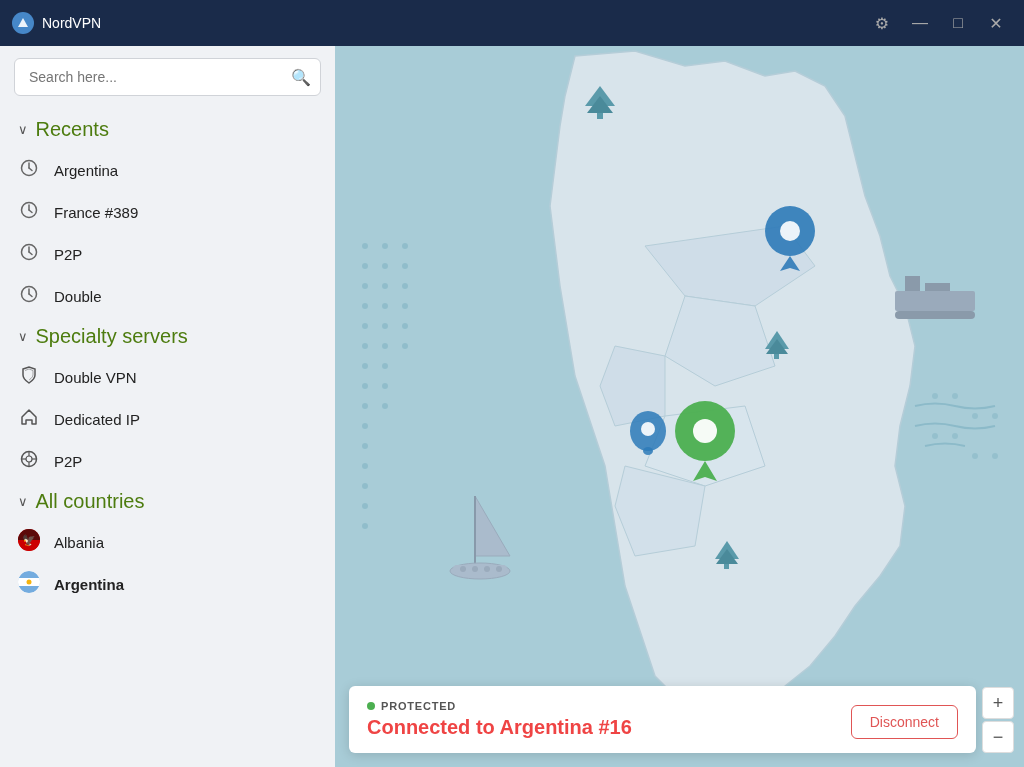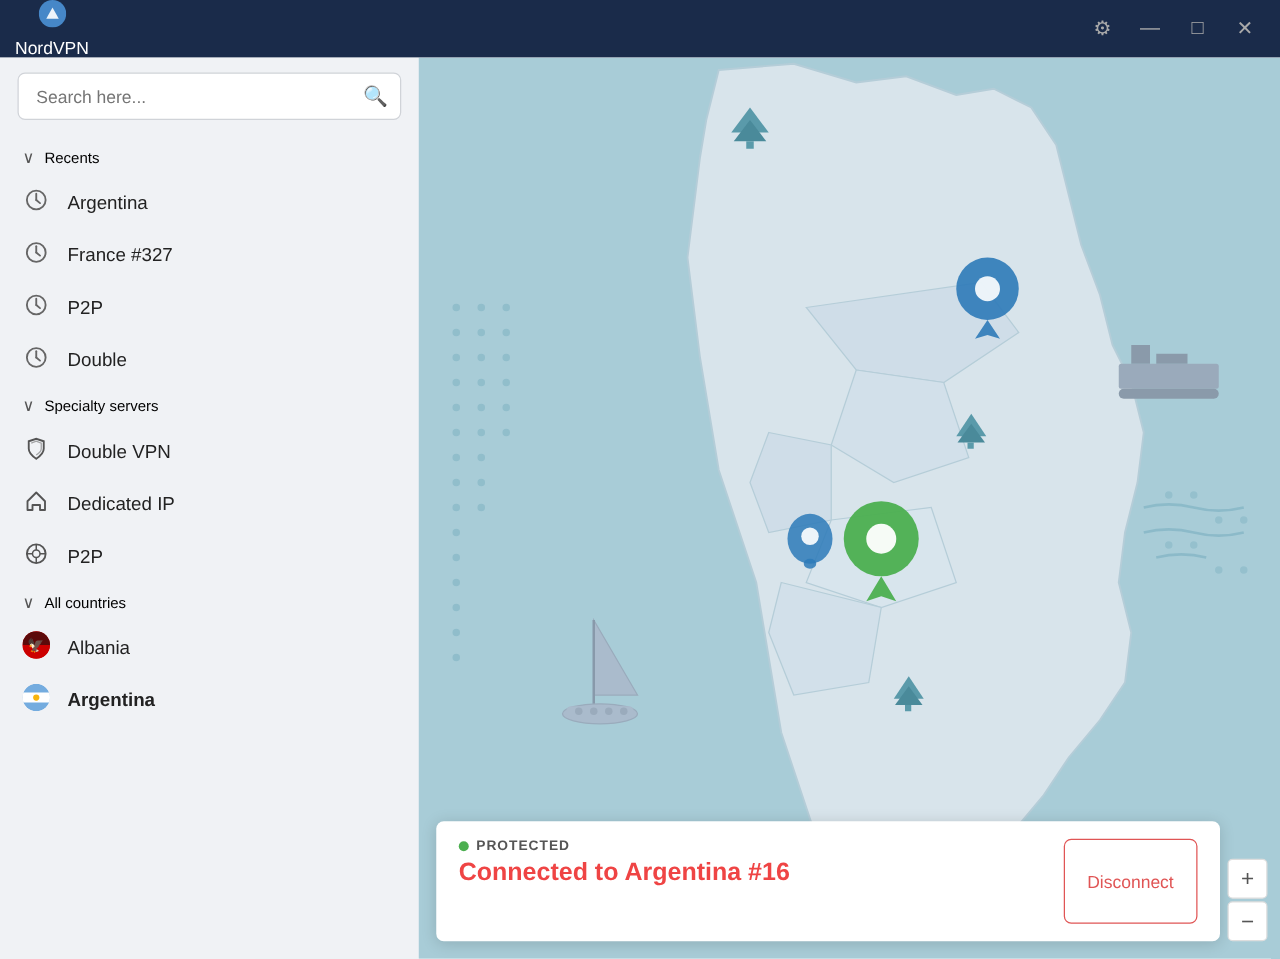--- a/index.html
+++ b/index.html
@@ -8,21 +8,21 @@
     
     .titlebar {
       background: #1a2b4a;
       height: 46px;
       display: flex;
       align-items: center;
       justify-content: space-between;
       padding: 0 12px;
       flex-shrink: 0;
     }
-    .titlebar-left { display: flex; align-items: center; gap: 8px; flex-direction: column; }
+    .titlebar-left { display: flex; align-items: center; gap: 8px; }
     .titlebar-logo { width: 22px; height: 22px; }
     .titlebar-title { color: white; font-size: 14px; font-weight: 500; }
     .titlebar-controls { display: flex; align-items: center; gap: 6px; }
     .titlebar-btn {
       color: #aaa;
       font-size: 16px;
       background: none;
       border: none;
       cursor: pointer;
       width: 32px;
@@ -95,22 +95,22 @@
       align-items: center;
       gap: 8px;
       padding: 10px 18px 6px 18px;
       cursor: pointer;
     }
     .section-header-chevron {
       color: #555;
       font-size: 13px;
     }
     .section-header-label {
-      color: #000000;
-      font-size: 12px;
+      color: #4d7c0f;
+      font-size: 20px;
       font-weight: 400;
     }
 
     
     .list-item {
       display: flex;
       align-items: flex-end;
       gap: 14px;
       padding: 10px 18px;
       cursor: pointer;
@@ -159,21 +159,21 @@
     
     .status-bar {
       position: absolute;
       bottom: 14px;
       left: 14px;
       right: 48px;
       background: white;
       border-radius: 6px;
       padding: 14px 18px;
       display: flex;
-      align-items: flex-start;
+      align-items: flex-end;
       justify-content: space-between;
       box-shadow: 0 2px 12px rgba(0,0,0,0.15);
     }
     .status-text-group {}
     .status-protected {
       display: flex;
       align-items: center;
       gap: 6px;
       font-size: 11px;
       color: #555;
@@ -190,21 +190,21 @@
     }
     .status-connected {
       font-size: 20px;
       font-weight: 700;
       color: #ef4444;
     }
     .disconnect-btn {
       background: white;
       border: 1.5px solid #e05555;
       color: #e05555;
-      padding: 25px 18px;
+      padding: 8px 18px;
       border-radius: 6px;
       font-size: 14px;
       cursor: pointer;
       font-weight: 500;
     }
 
     
     .zoom-controls {
       position: absolute;
       bottom: 14px;
@@ -271,21 +271,21 @@
       </div>
 
       <div class="list-item">
         <span class="list-item-icon">
           <svg width="18" height="18" viewBox="0 0 18 18" fill="none">
             <circle cx="9" cy="9" r="7.5" stroke="#666" stroke-width="1.5" fill="none"></circle>
             <line x1="9" y1="4" x2="9" y2="9" stroke="#666" stroke-width="1.5" stroke-linecap="round"></line>
             <line x1="9" y1="9" x2="12" y2="11.5" stroke="#666" stroke-width="1.5" stroke-linecap="round"></line>
           </svg>
         </span>
-        <span class="list-item-label">France #327</span>
+        <span class="list-item-label">France #389</span>
       </div>
 
       <div class="list-item">
         <span class="list-item-icon">
           <svg width="18" height="18" viewBox="0 0 18 18" fill="none">
             <circle cx="9" cy="9" r="7.5" stroke="#666" stroke-width="1.5" fill="none"></circle>
             <line x1="9" y1="4" x2="9" y2="9" stroke="#666" stroke-width="1.5" stroke-linecap="round"></line>
             <line x1="9" y1="9" x2="12" y2="11.5" stroke="#666" stroke-width="1.5" stroke-linecap="round"></line>
           </svg>
         </span>

